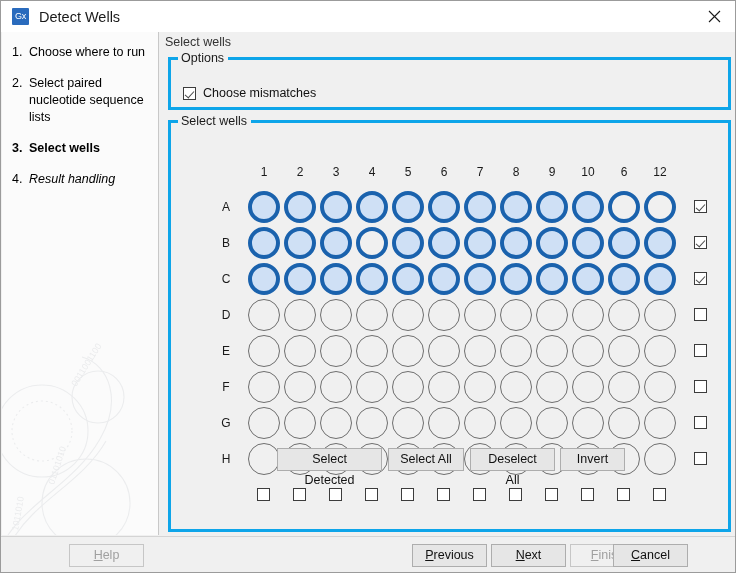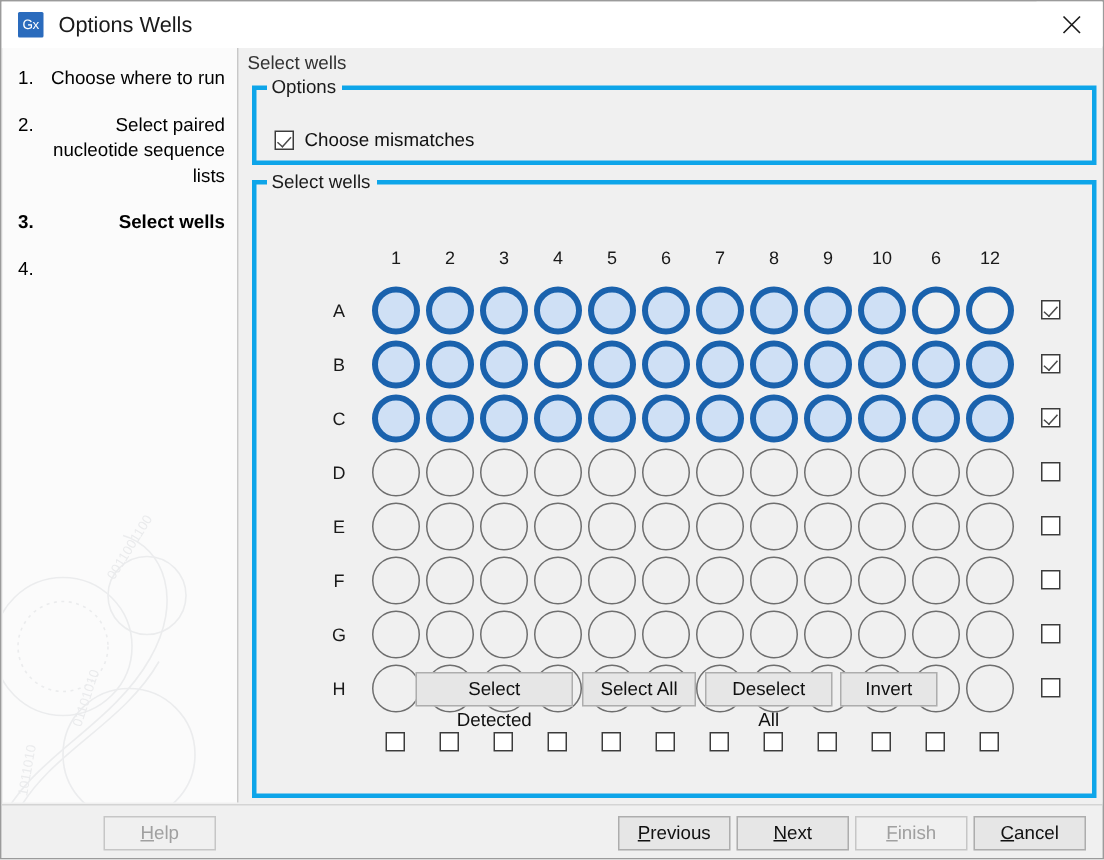--- a/index.html
+++ b/index.html
@@ -69,21 +69,21 @@
   .steps { position: relative; z-index: 2; padding-top: 12px; }
   .step {
     display: flex;
     font-size: 12.5px;
     color: #000000;
     padding: 0 8px 0 10px;
     margin-bottom: 14px;
     line-height: 17px;
   }
   .step .num { width: 17px; flex: 0 0 17px; }
-  .step .lbl { flex: 1 1 auto; text-align: right; }
+  .step .lbl { flex: 1 1 auto; }
   .step.current .num, .step.current .lbl { font-weight: bold; }
   .step.future .lbl { font-style: italic; }
 
   .watermark {
     position: absolute;
     left: -12px; bottom: -30px;
     width: 190px; height: 230px;
     z-index: 1;
     opacity: 0.5;
     pointer-events: none;
@@ -196,21 +196,21 @@
   }
   .footer .btn { position: absolute; top: 7px; width: 75px; padding: 0; }
 </style>
 </head>
 <body>
 
 <div class="window">
 
   <div class="titlebar">
     <div class="app-icon">Gx</div>
-    <div class="title-text">Options Wells</div>
+    <div class="title-text">Detect Wells</div>
     <div class="close-btn">
       <svg width="13" height="13" viewBox="0 0 13 13" aria-hidden="true">
         <path d="M1 1 L12 12 M12 1 L1 12" stroke="#1a1a1a" stroke-width="1.1" fill="none"></path>
       </svg>
     </div>
   </div>
 
   <div class="content">
 
     <div class="sidebar">
@@ -237,20 +237,21 @@
         <div class="step">
           <span class="num">2.</span>
           <span class="lbl">Select paired nucleotide sequence lists</span>
         </div>
         <div class="step current">
           <span class="num">3.</span>
           <span class="lbl">Select wells</span>
         </div>
         <div class="step future">
           <span class="num">4.</span>
+          <span class="lbl">Result handling</span>
         </div>
       </div>
     </div>
 
     <div class="rightpane">
       <div class="pane-heading">Select wells</div>
 
       <fieldset class="group" id="options-group">
         <legend>Options</legend>
         <label class="opt-row">
@@ -407,15 +408,15 @@
           </div>
       </fieldset>
     </div>
   </div>
 
   <div class="footer" id="footer">
       <div class="btn disabled" style="left: 68px;"><u>H</u>elp</div>
       <div class="btn" style="left: 411px;"><u>P</u>revious</div>
       <div class="btn disabled" style="left: 569px;"><u>F</u>inish</div>
       <div class="btn" style="left: 490px;"><u>N</u>ext</div>
-      <div class="btn" style="left: 648px;"><u>C</u>ancel</div>
+      <div class="btn" style="left: 612px;"><u>C</u>ancel</div>
     </div>
 </div>
 
 </body></html>

